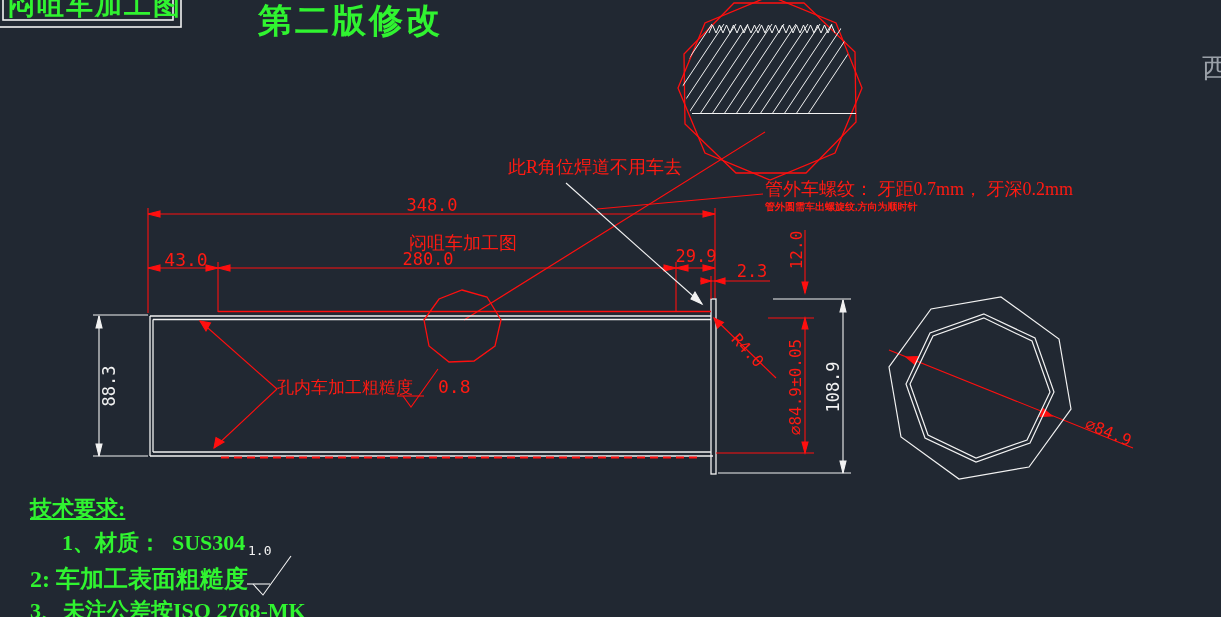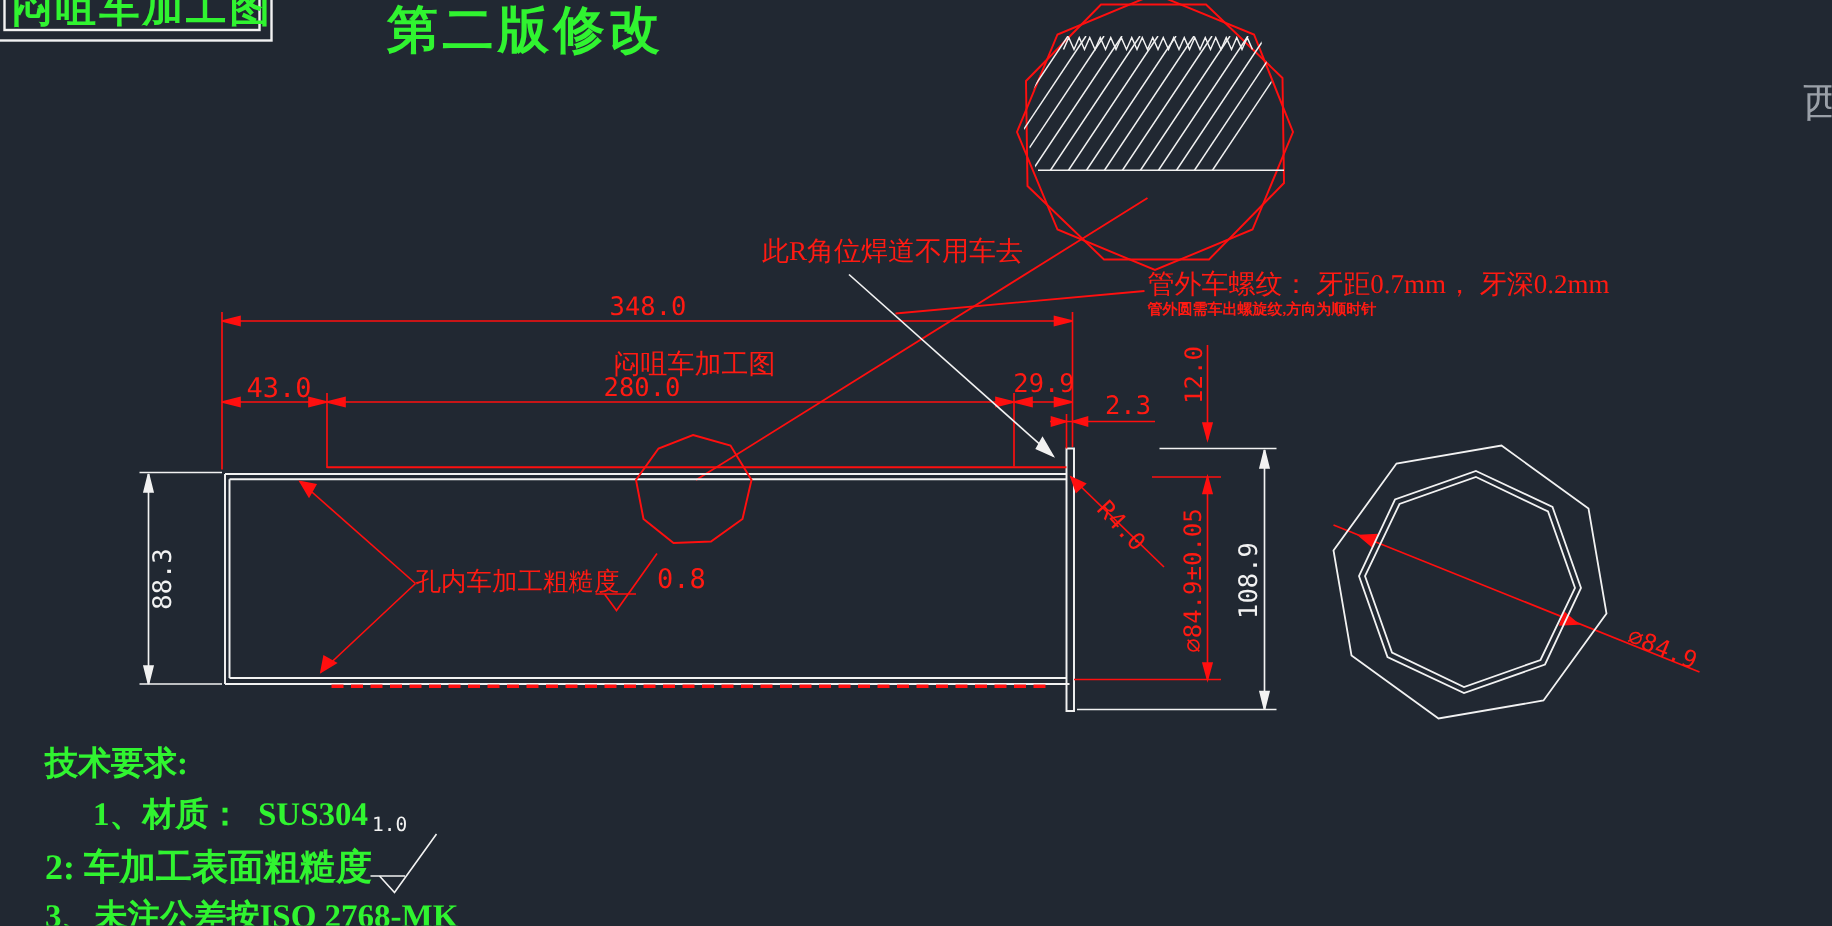--- a/index.html
+++ b/index.html
@@ -181,17 +181,17 @@
 <div class="t red mono rot90" style="left:797px;top:250px;font-size:16px;">12.0</div>
 <div class="t red mono rot90" style="left:796px;top:387px;font-size:16px;">⌀84.9±0.05</div>
 <div class="t white mono rot90" style="left:834px;top:387px;font-size:17px;">108.9</div>
 <div class="t white mono rot90" style="left:110px;top:386px;font-size:17px;">88.3</div>
 <div class="t red mono" style="left:747px;top:351px;font-size:16px;transform:translate(-50%,-50%) rotate(47deg);">R4.0</div>
 <div class="t red mono" style="left:1108px;top:433px;font-size:16px;transform:translate(-50%,-50%) rotate(22deg);">⌀84.9</div>
 
 <div class="t red serif" style="left:277px;top:379px;font-size:17px;">孔内车加工粗糙度</div>
 <div class="t red mono" style="left:398px;top:378px;font-size:18px;margin-left:40px;">0.8</div>
 
-<div class="t green serif" style="left:30px;top:497px;font-size:22px;">技术要求:</div>
+<div class="t green serif" style="left:30px;top:497px;font-size:22px;text-decoration:underline;">技术要求:</div>
 <div class="t green serif" style="left:30px;top:531px;font-size:22px;margin-left:32px;">1、材质：  SUS304</div>
 <div class="t green serif" style="left:30px;top:567px;font-size:24px;text-align:right;">2: 车加工表面粗糙度</div>
 <div class="t white mono" style="left:248px;top:544px;font-size:13px;">1.0</div>
 <div class="t green serif" style="left:30px;top:599px;font-size:22px;">3、未注公差按ISO 2768-MK</div>
 
 </body></html>

